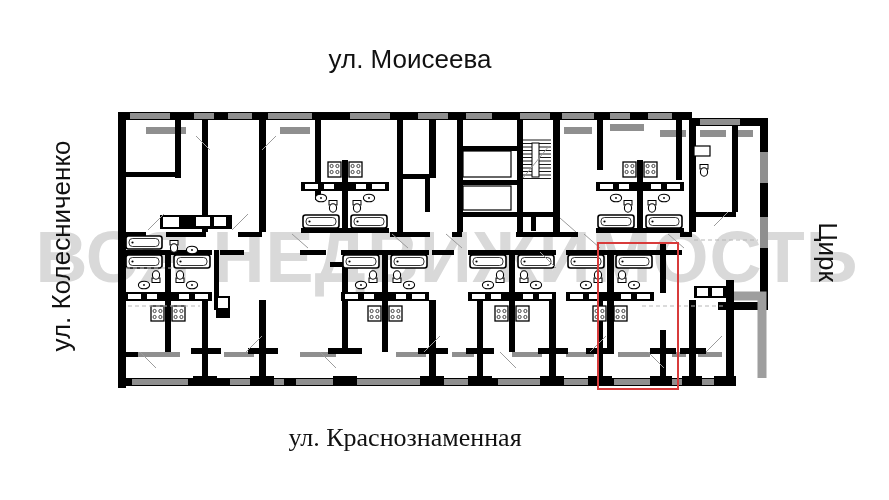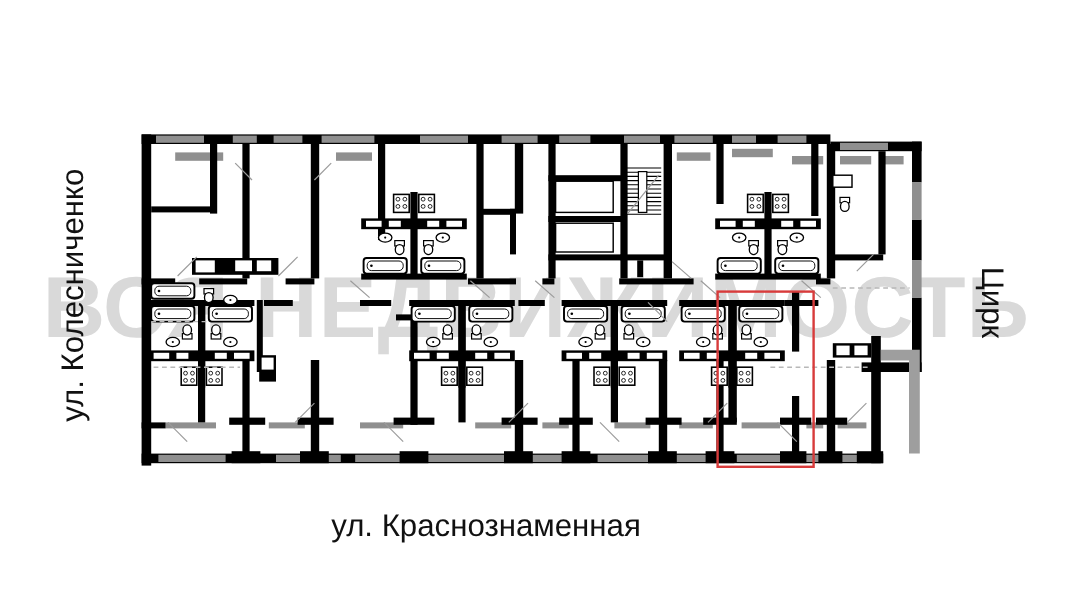--- a/index.html
+++ b/index.html
@@ -28,21 +28,22 @@
   .tread{stroke:#000;stroke-width:0.9;}
   .hl{fill:none;stroke:var(--c-highlight_red,#d83b3b);stroke-width:2;}
 </style>
 </head>
 <body>
 
 <div id="stage">
 
   <div id="watermark">ВСЯ НЕДВИЖИМОСТЬ</div>
 
-  <div class="street-label" style="left:405px;top:438px;">ул. Краснознаменная</div>
+  <div class="street-label" style="left:410px;top:59px;">ул. Моисеева</div>
+  <div class="street-label" style="left:405px;top:438px;font-family:Liberation Serif, serif;">ул. Краснознаменная</div>
   <div class="street-label rot-left" style="left:61px;top:246px;">ул. Колесниченко</div>
   <div class="street-label rot-right" style="left:827px;top:252px;">Цирк</div>
 
   <svg id="plan" width="889" height="500" viewBox="0 0 889 500">
 
     <defs>
       <g id="tub">
         <rect x="0" y="0" width="36" height="13" rx="2.5" class="fx" stroke-width="1.6"></rect>
         <rect x="3" y="2.5" width="30" height="8" rx="3.5" class="fx" stroke-width="0.8"></rect>
         <circle cx="6.5" cy="6.5" r="1.1" fill="#000"></circle>

